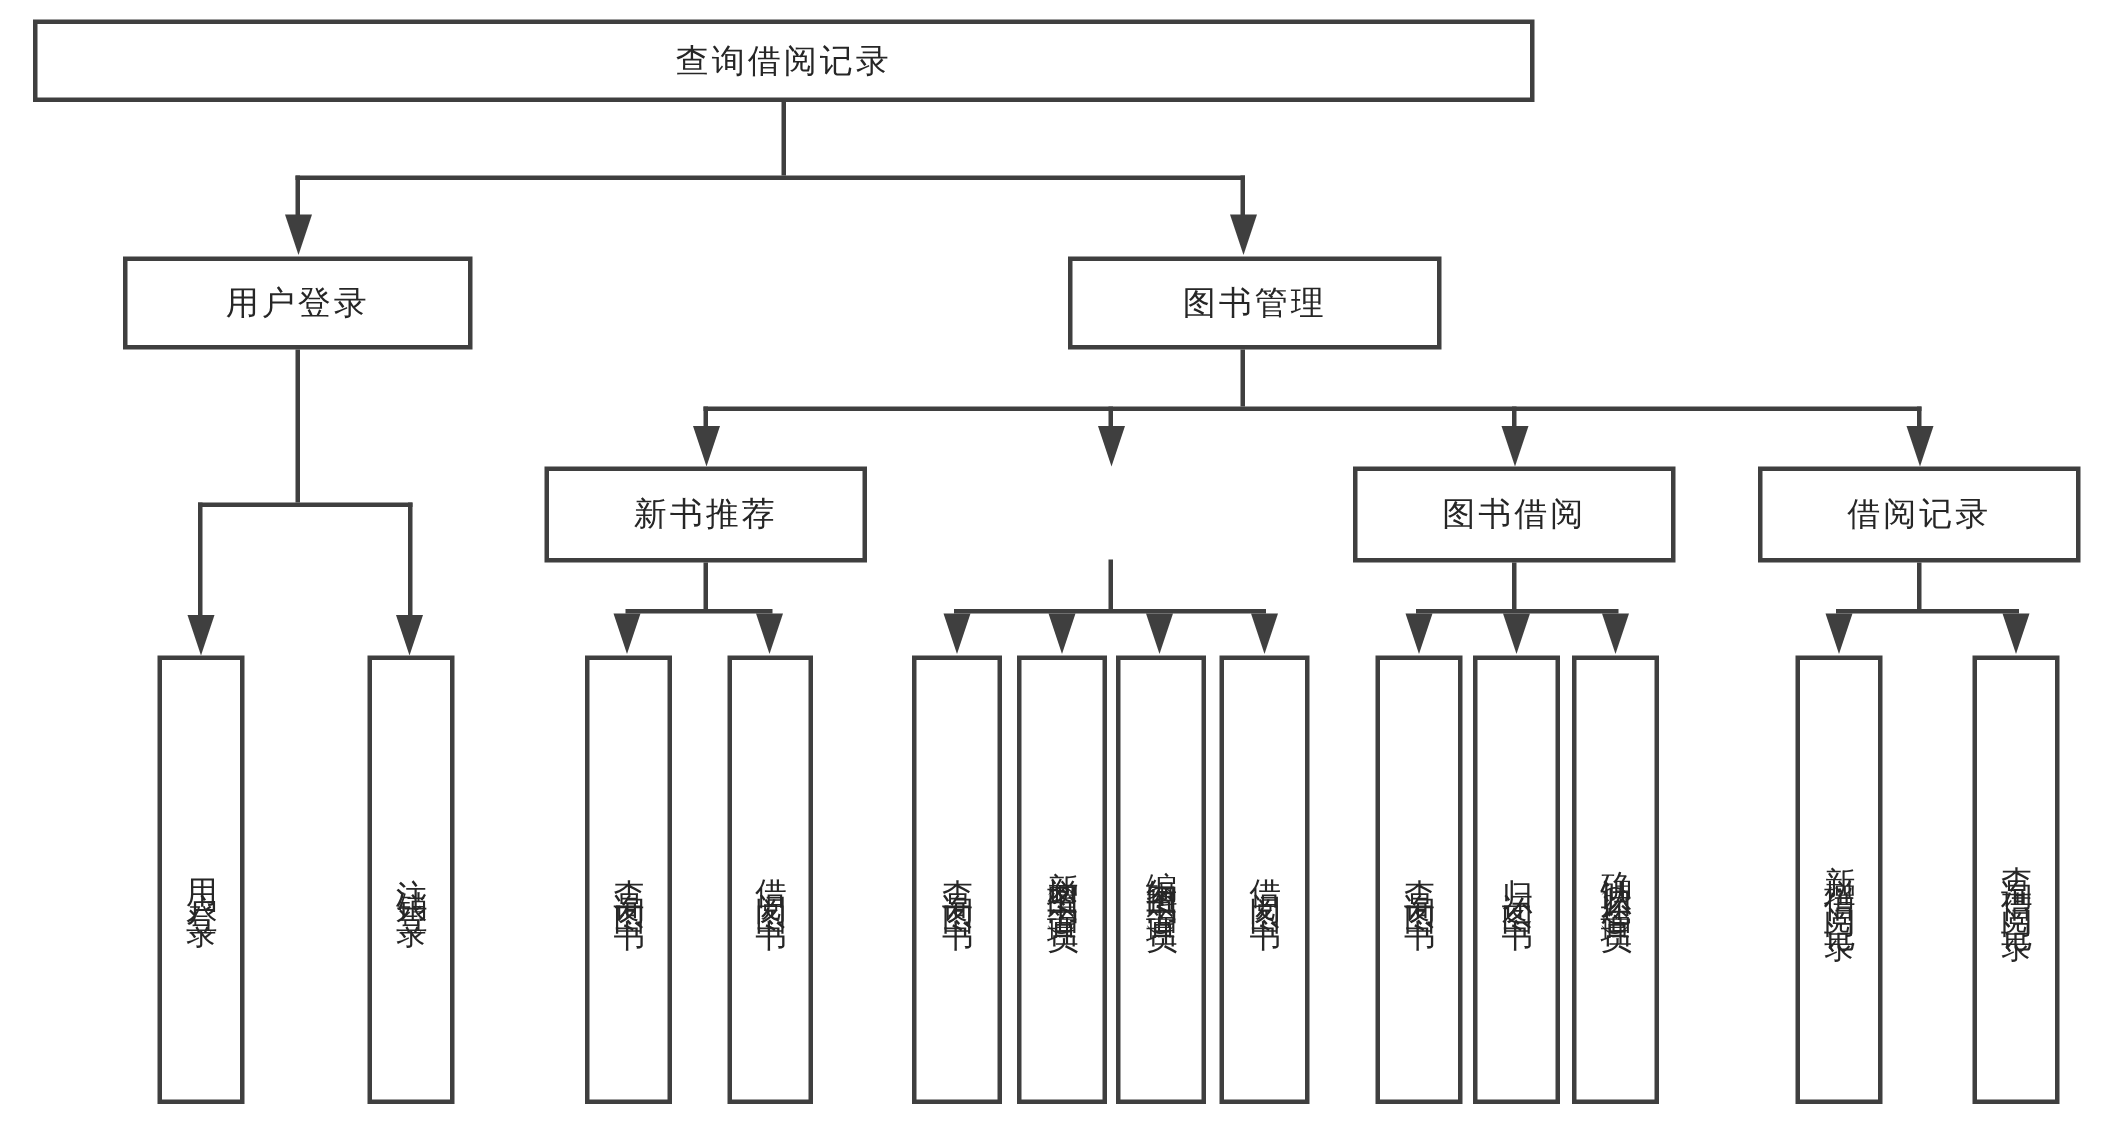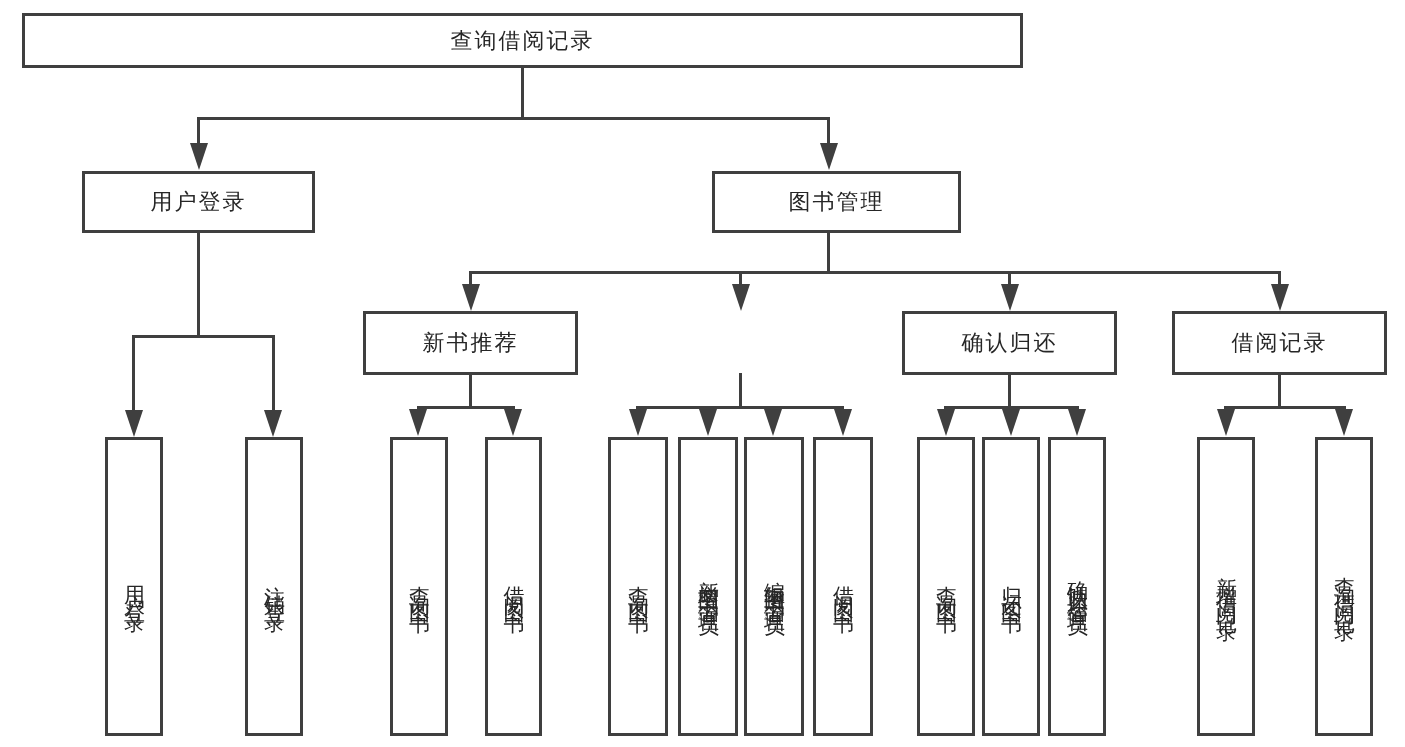--- a/index.html
+++ b/index.html
@@ -92,21 +92,21 @@
     <span class="hlabel">用户登录</span>
   </div>
   <div class="box" style="left:712px;top:171px;width:249px;height:62px;">
     <span class="hlabel">图书管理</span>
   </div>
 
   <div class="box" style="left:363px;top:311px;width:215px;height:64px;">
     <span class="hlabel">新书推荐</span>
   </div>
   <div class="box" style="left:902px;top:311px;width:215px;height:64px;">
-    <span class="hlabel">确认归还</span>
+    <span class="hlabel">图书借阅</span>
   </div>
   <div class="box" style="left:1172px;top:311px;width:215px;height:64px;">
     <span class="hlabel">借阅记录</span>
   </div>
 
   <div class="box vbox" style="left:105px;top:437px;width:58px;height:299px;">
     <span class="vlabel">用户登录</span>
   </div>
   <div class="box vbox" style="left:245px;top:437px;width:58px;height:299px;">
     <span class="vlabel">注销登录</span>

